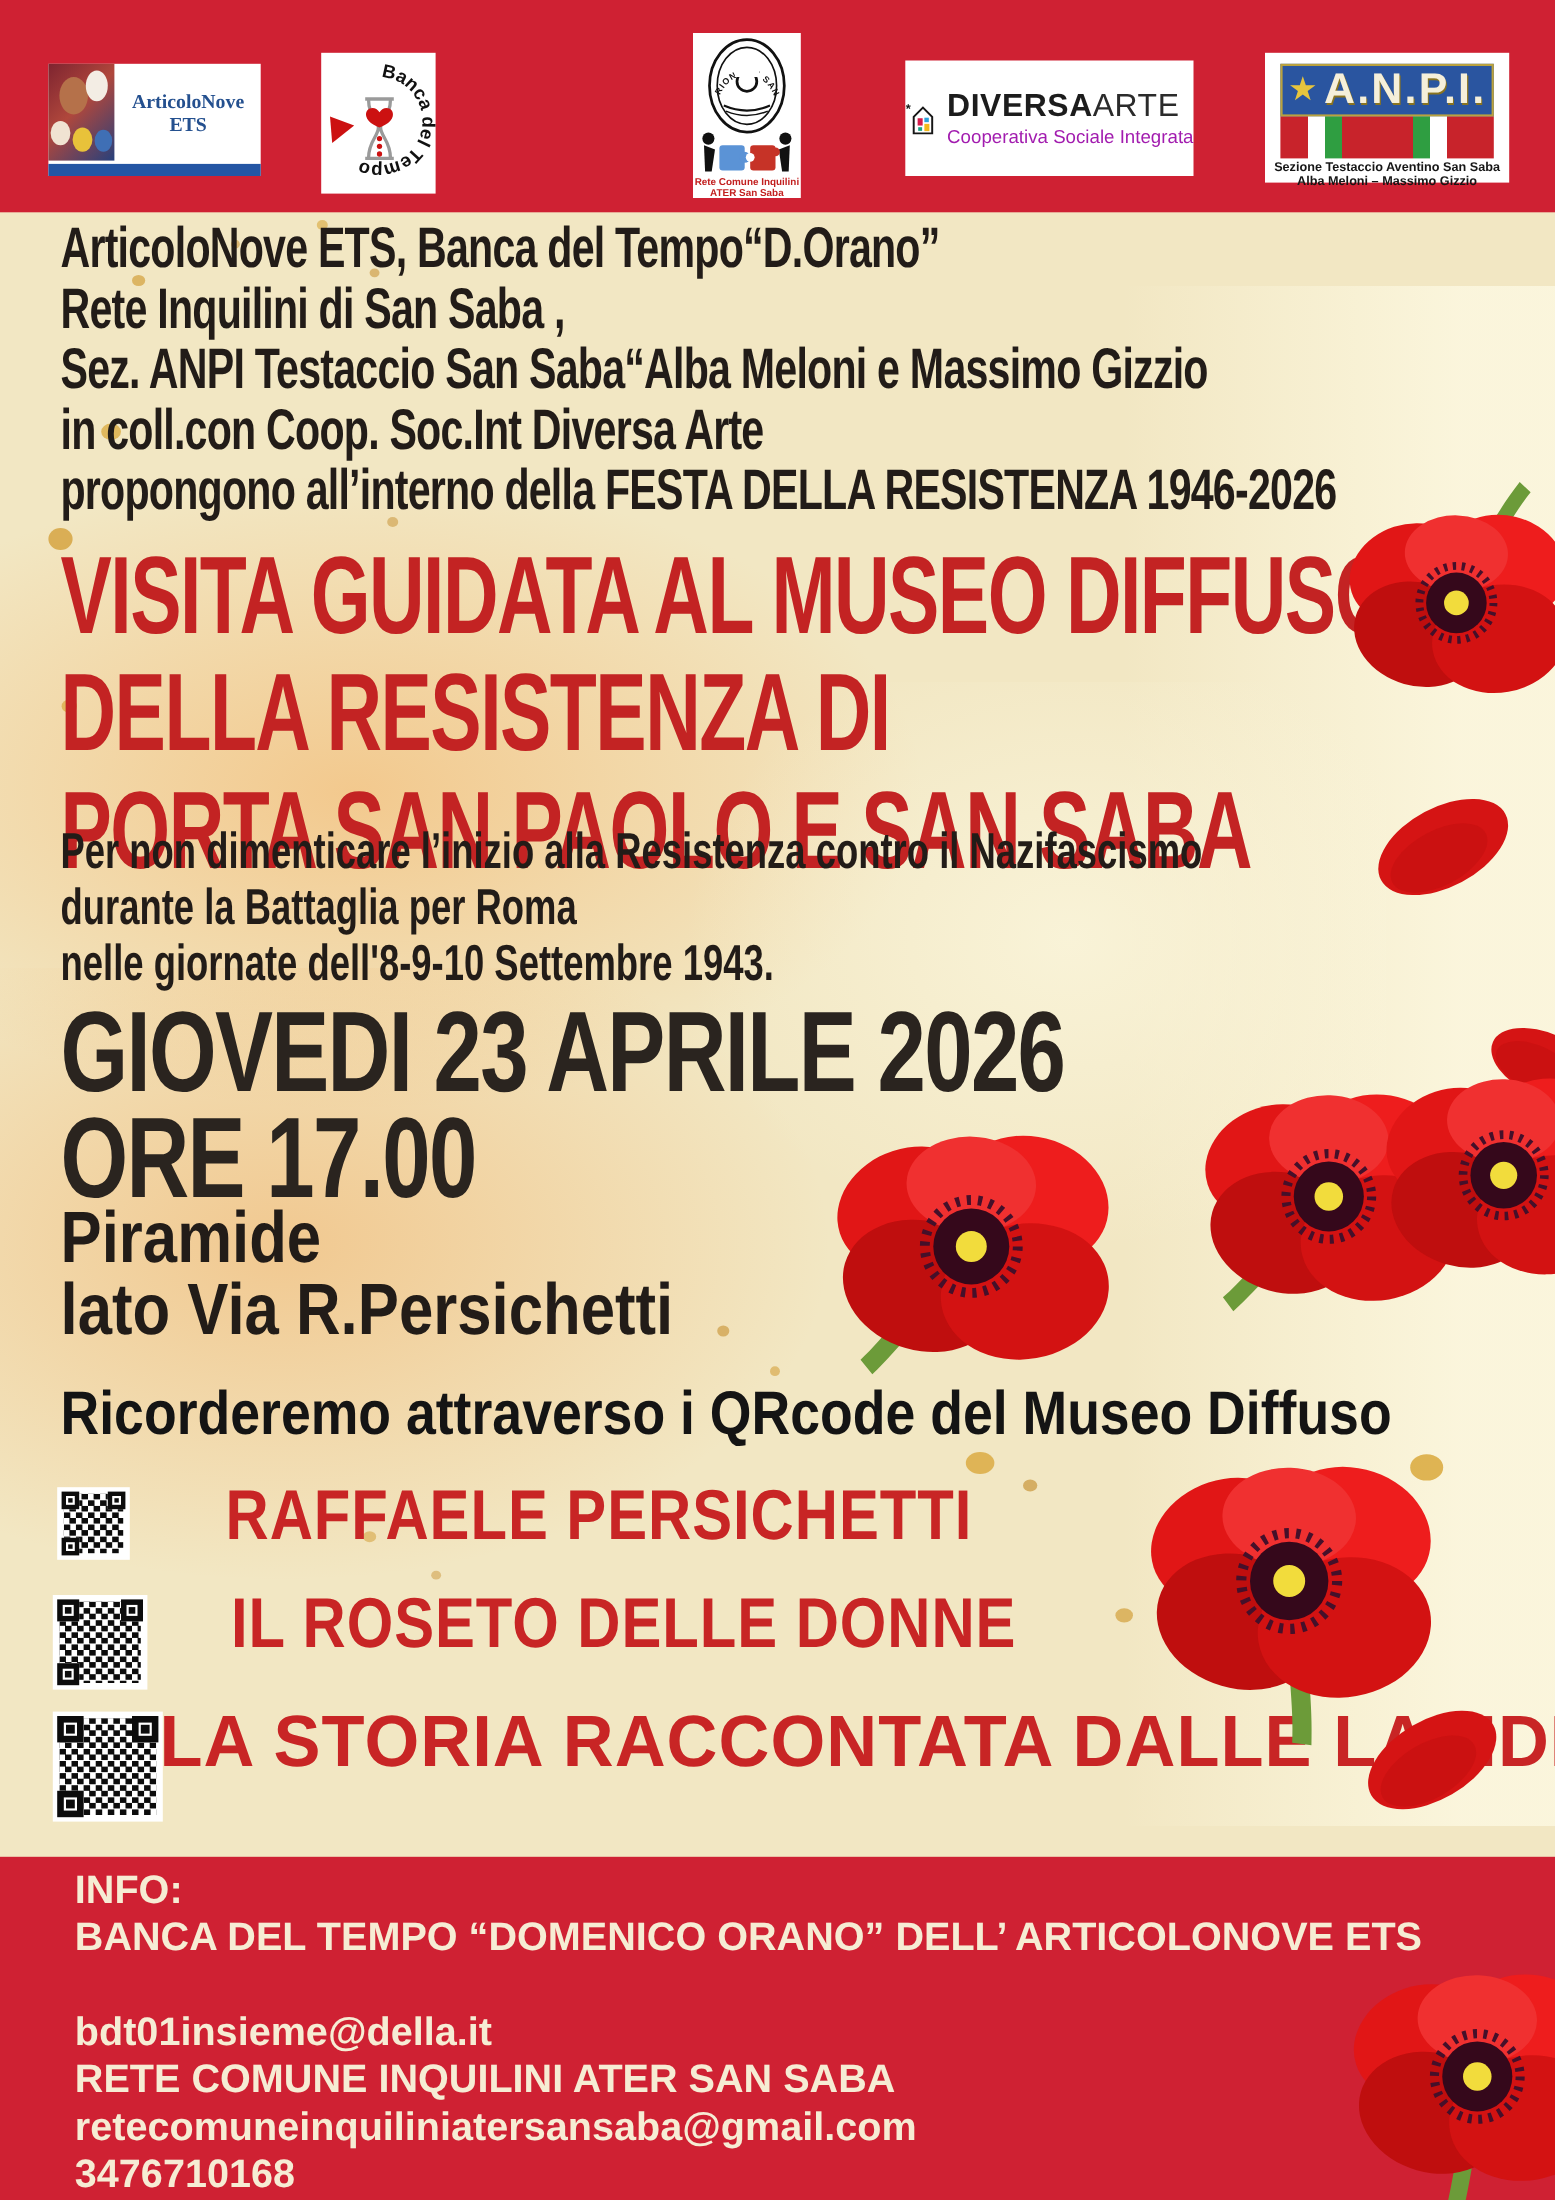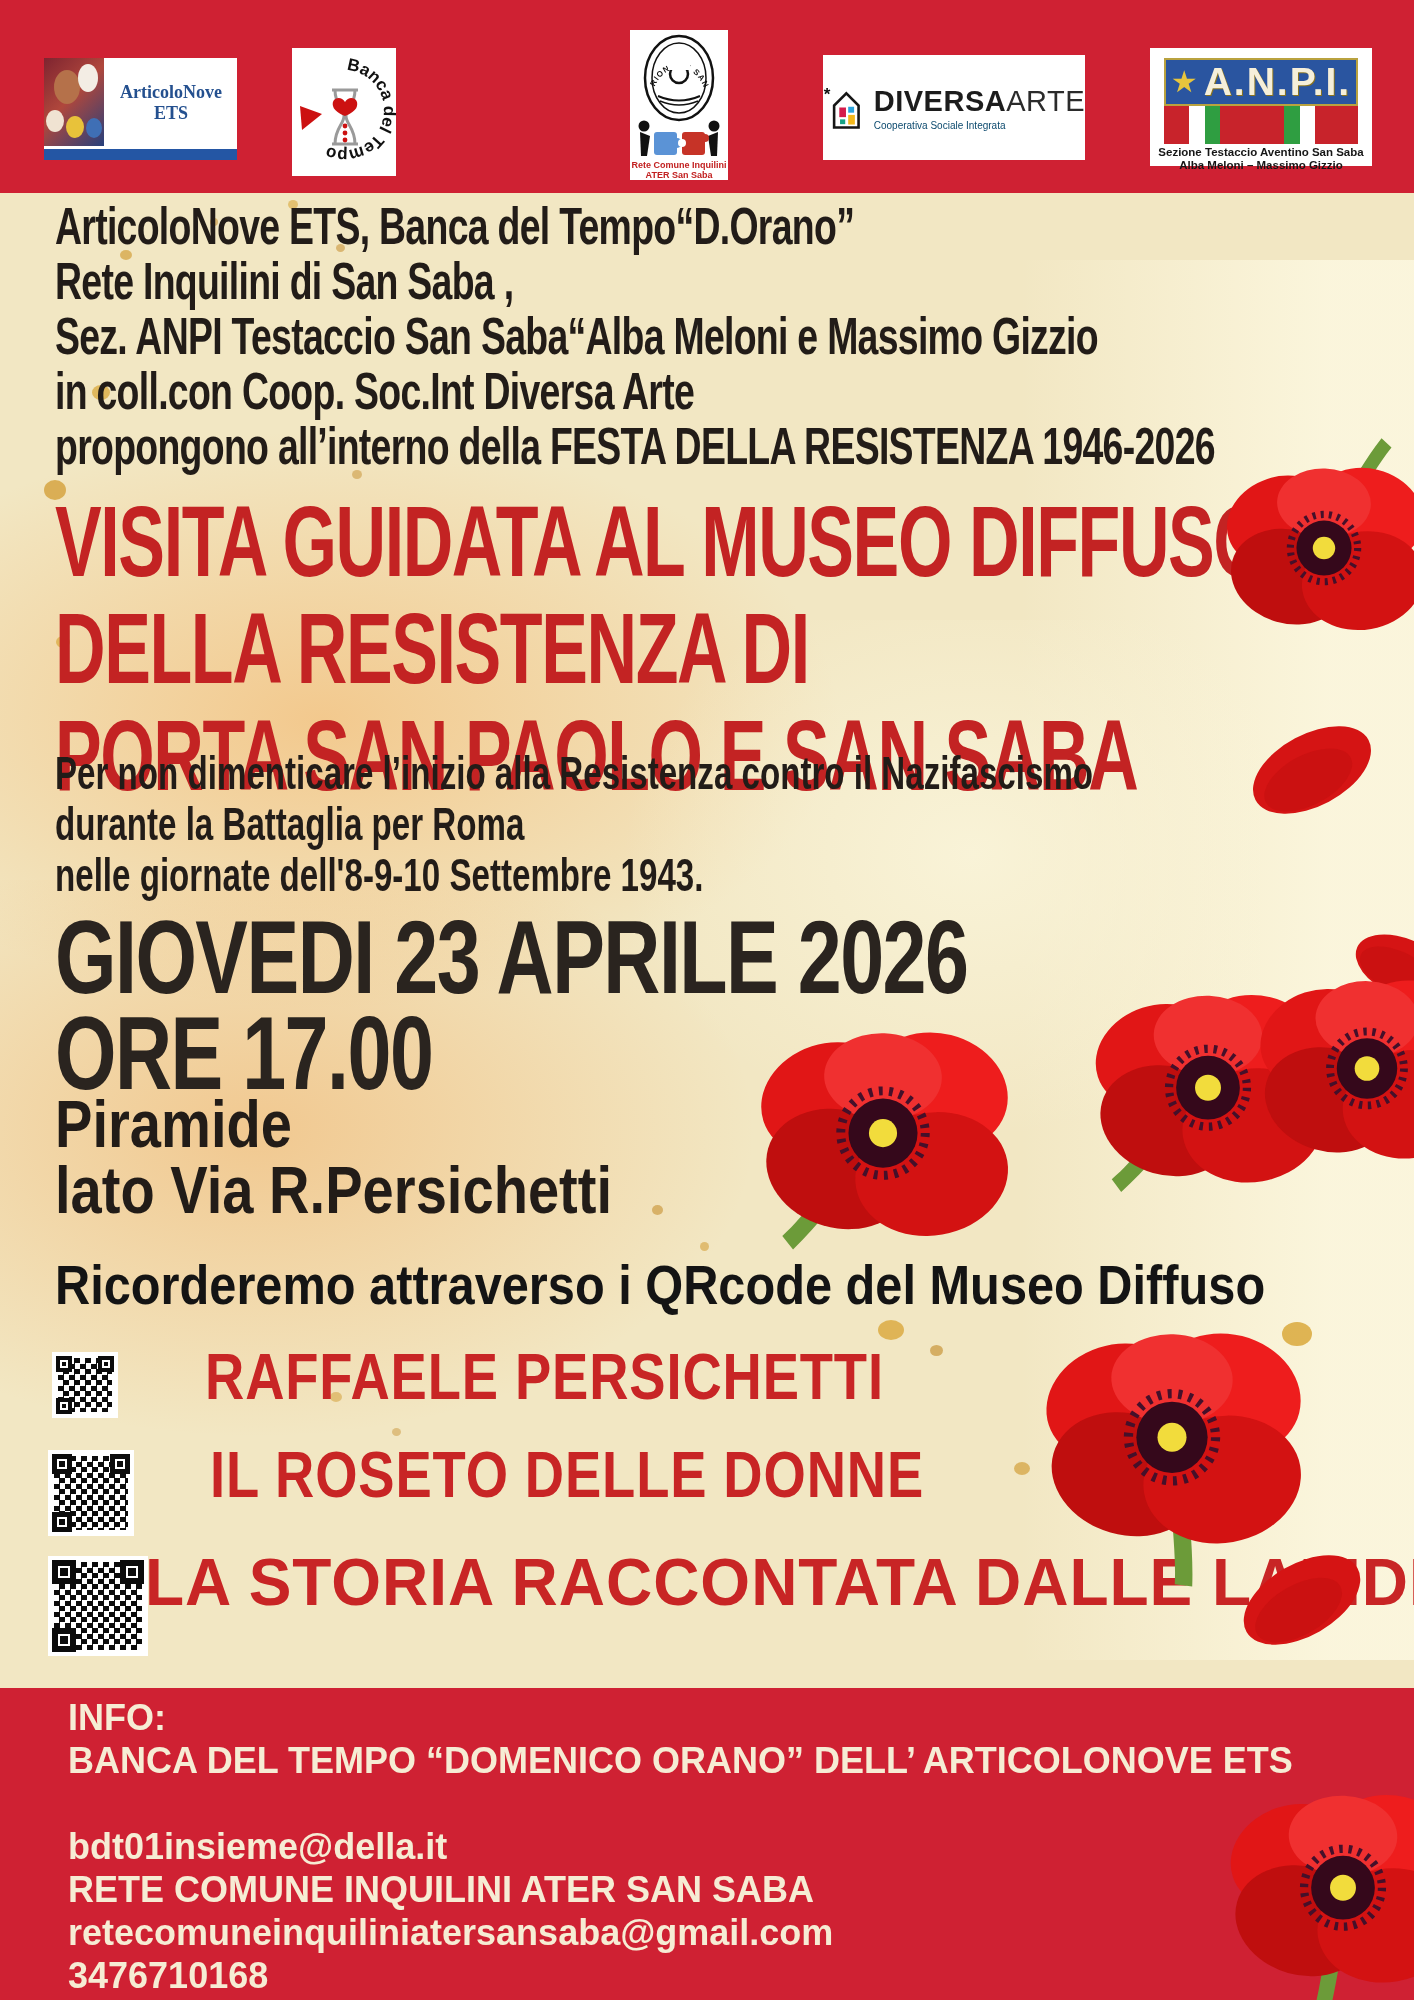--- a/index.html
+++ b/index.html
@@ -33,21 +33,21 @@
   .art-name { position:absolute; left:64px; top:24px; width:126px; text-align:center;
     font-family:"Liberation Serif", serif; font-weight:bold; font-size:18px; color:#24508f; }
   .art-bar { position:absolute; left:0; bottom:0; width:100%; height:11px; background:#2456a4; }
   .lb-banca { left:292px; top:48px; width:104px; height:128px; }
   .lb-rione { left:630px; top:30px; width:98px; height:150px; }
   .lb-diversa { left:823px; top:55px; width:262px; height:105px; display:flex; align-items:center; }
   .dv-text { margin-left:10px; }
   .dv-title { font-size:29px; letter-spacing:.5px; color:#1c1c1c; white-space:nowrap; }
   .dv-title b { font-weight:800; }
   .dv-title span.lite { font-weight:300; color:#2b2b2b; }
-  .dv-sub { font-size:10px; color:#0c4a6e; margin-top:2px; white-space:nowrap; }
+  .dv-sub { font-size:17px; color:#a21caf; margin-top:2px; white-space:nowrap; }
   .lb-anpi { left:1150px; top:48px; width:222px; height:118px; }
   .anpi-banner { position:absolute; left:14px; top:10px; width:194px; height:48px;
     background:#2a55a0; border:2px solid #b9a23f; box-sizing:border-box;
     display:flex; align-items:center; justify-content:center; gap:6px; }
   .anpi-star { color:#e7c53d; font-size:30px; line-height:1; }
   .anpi-acronym { color:#f5efda; font-weight:bold; font-size:39px; letter-spacing:2px;
     text-shadow:1px 1px 0 #8a7420; }
   .anpi-ribbon { position:absolute; left:14px; top:58px; width:194px; height:38px;
     background:linear-gradient(90deg,#c8232b 0 13%, #ffffff 13% 21%, #2f9e41 21% 29%,
       #c8232b 29% 62%, #2f9e41 62% 70%, #ffffff 70% 78%, #c8232b 78% 100%); }

